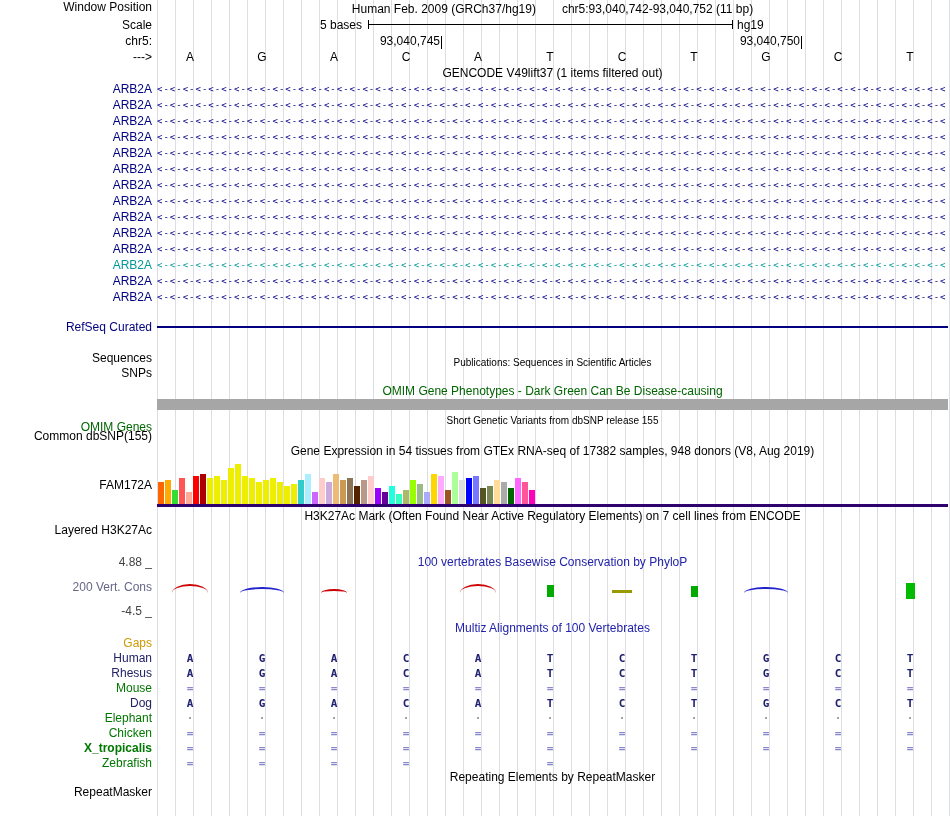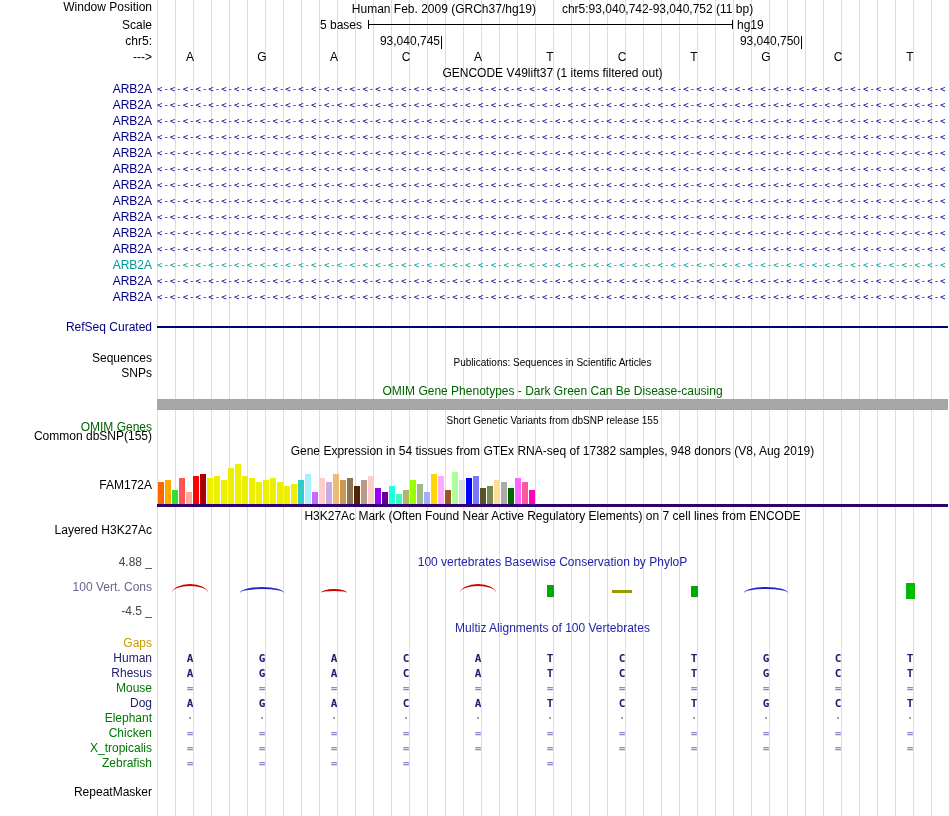--- a/index.html
+++ b/index.html
@@ -226,21 +226,21 @@
       <div class="gbar" style="left: 522px; top: 482px; height: 22px; background: rgb(255, 85, 153);"></div>
       <div class="gbar" style="left: 529px; top: 490px; height: 14px; background: rgb(255, 0, 187);"></div>
     </div>
   <div class="hline" style="top:504px;height:3px;background:#31006f"></div>
 
   <div class="title" style="top:509px">H3K27Ac Mark (Often Found Near Active Regulatory Elements) on 7 cell lines from ENCODE</div>
   <div class="lbl" style="top:523px">Layered H3K27Ac</div>
 
   <div class="lbl gray" style="top:555px">4.88 _</div>
   <div class="title blue" style="top:555px">100 vertebrates Basewise Conservation by PhyloP</div>
-  <div class="lbl grayblue" style="top:580px">100 Vert. Cons</div>
+  <div class="lbl grayblue" style="top:580px">200 Vert. Cons</div>
   <div class="lbl gray" style="top:604px">-4.5 _</div>
   <div class="overlay">
       <div style="position: absolute; left: 172px; width: 36px; height: 9px; top: 584px; border-top: 2px solid rgb(204, 0, 0); border-radius: 50% 50% 0px 0px / 100% 100% 0px 0px;"></div>
       <div style="position: absolute; left: 240px; width: 44px; height: 6px; top: 587px; border-top: 2px solid rgb(34, 34, 204); border-radius: 50% 50% 0px 0px / 100% 100% 0px 0px;"></div>
       <div style="position: absolute; left: 321px; width: 26px; height: 4px; top: 589px; border-top: 2px solid rgb(204, 0, 0); border-radius: 50% 50% 0px 0px / 100% 100% 0px 0px;"></div>
       <div style="position: absolute; left: 460px; width: 36px; height: 9px; top: 584px; border-top: 2px solid rgb(204, 0, 0); border-radius: 50% 50% 0px 0px / 100% 100% 0px 0px;"></div>
       <div style="position: absolute; left: 546.5px; width: 7px; height: 12px; top: 585px; background: rgb(0, 170, 0);"></div>
       <div style="position: absolute; left: 612px; width: 20px; height: 3px; top: 590px; background: rgb(153, 153, 0);"></div>
       <div style="position: absolute; left: 690.5px; width: 7px; height: 11px; top: 586px; background: rgb(0, 170, 0);"></div>
       <div style="position: absolute; left: 744px; width: 44px; height: 6px; top: 587px; border-top: 2px solid rgb(34, 34, 204); border-radius: 50% 50% 0px 0px / 100% 100% 0px 0px;"></div>
@@ -315,35 +315,36 @@
       <div class="cell" style="left: 252px; top: 726px; color: rgb(136, 136, 204);">=</div>
       <div class="cell" style="left: 324px; top: 726px; color: rgb(136, 136, 204);">=</div>
       <div class="cell" style="left: 396px; top: 726px; color: rgb(136, 136, 204);">=</div>
       <div class="cell" style="left: 468px; top: 726px; color: rgb(136, 136, 204);">=</div>
       <div class="cell" style="left: 540px; top: 726px; color: rgb(136, 136, 204);">=</div>
       <div class="cell" style="left: 612px; top: 726px; color: rgb(136, 136, 204);">=</div>
       <div class="cell" style="left: 684px; top: 726px; color: rgb(136, 136, 204);">=</div>
       <div class="cell" style="left: 756px; top: 726px; color: rgb(136, 136, 204);">=</div>
       <div class="cell" style="left: 828px; top: 726px; color: rgb(136, 136, 204);">=</div>
       <div class="cell" style="left: 900px; top: 726px; color: rgb(136, 136, 204);">=</div>
-      <div class="lbl sp-lbl" style="top: 741px; color: rgb(0, 119, 0);">X_tropicalis</div>
+      <div class="lbl sp-lbl" style="top: 741px; color: rgb(0, 119, 0); font-weight: bold;">X_tropicalis</div>
       <div class="cell" style="left: 180px; top: 741px; color: rgb(136, 136, 204);">=</div>
       <div class="cell" style="left: 252px; top: 741px; color: rgb(136, 136, 204);">=</div>
       <div class="cell" style="left: 324px; top: 741px; color: rgb(136, 136, 204);">=</div>
       <div class="cell" style="left: 396px; top: 741px; color: rgb(136, 136, 204);">=</div>
       <div class="cell" style="left: 468px; top: 741px; color: rgb(136, 136, 204);">=</div>
       <div class="cell" style="left: 540px; top: 741px; color: rgb(136, 136, 204);">=</div>
       <div class="cell" style="left: 612px; top: 741px; color: rgb(136, 136, 204);">=</div>
       <div class="cell" style="left: 684px; top: 741px; color: rgb(136, 136, 204);">=</div>
       <div class="cell" style="left: 756px; top: 741px; color: rgb(136, 136, 204);">=</div>
       <div class="cell" style="left: 828px; top: 741px; color: rgb(136, 136, 204);">=</div>
       <div class="cell" style="left: 900px; top: 741px; color: rgb(136, 136, 204);">=</div>
       <div class="lbl sp-lbl" style="top: 756px; color: rgb(0, 119, 0);">Zebrafish</div>
       <div class="cell" style="left: 180px; top: 756px; color: rgb(136, 136, 204);">=</div>
       <div class="cell" style="left: 252px; top: 756px; color: rgb(136, 136, 204);">=</div>
       <div class="cell" style="left: 324px; top: 756px; color: rgb(136, 136, 204);">=</div>
       <div class="cell" style="left: 396px; top: 756px; color: rgb(136, 136, 204);">=</div>
       <div class="cell" style="left: 540px; top: 756px; color: rgb(136, 136, 204);">=</div>
     </div>
 
+  <div class="title" style="top:770px">Repeating Elements by RepeatMasker</div>
   <div class="lbl" style="top:785px">RepeatMasker</div>
 
 </div>
 
 </body></html>

